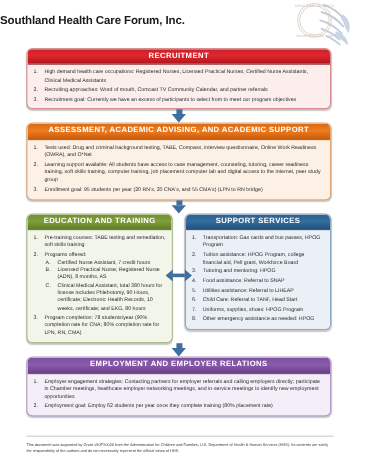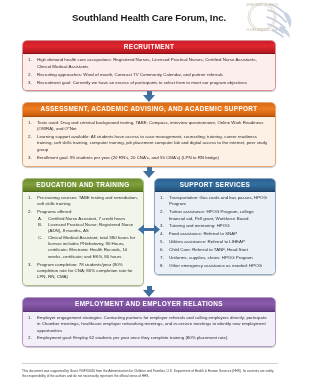--- a/index.html
+++ b/index.html
@@ -18,21 +18,20 @@
 
   
   .page-header {
     position: relative;
     height: 40px;
   }
   .doc-title {
     position: absolute;
     left: 0; right: 0;
     top: 12px;
-    text-align: center;
     font-size: 9.6px;
     font-weight: bold;
     letter-spacing: -0.1px;
     color: #1a1a1a;
   }
   .hhs-logo {
     position: absolute;
     right: 4px;
     top: 0px;
     width: 70px;

